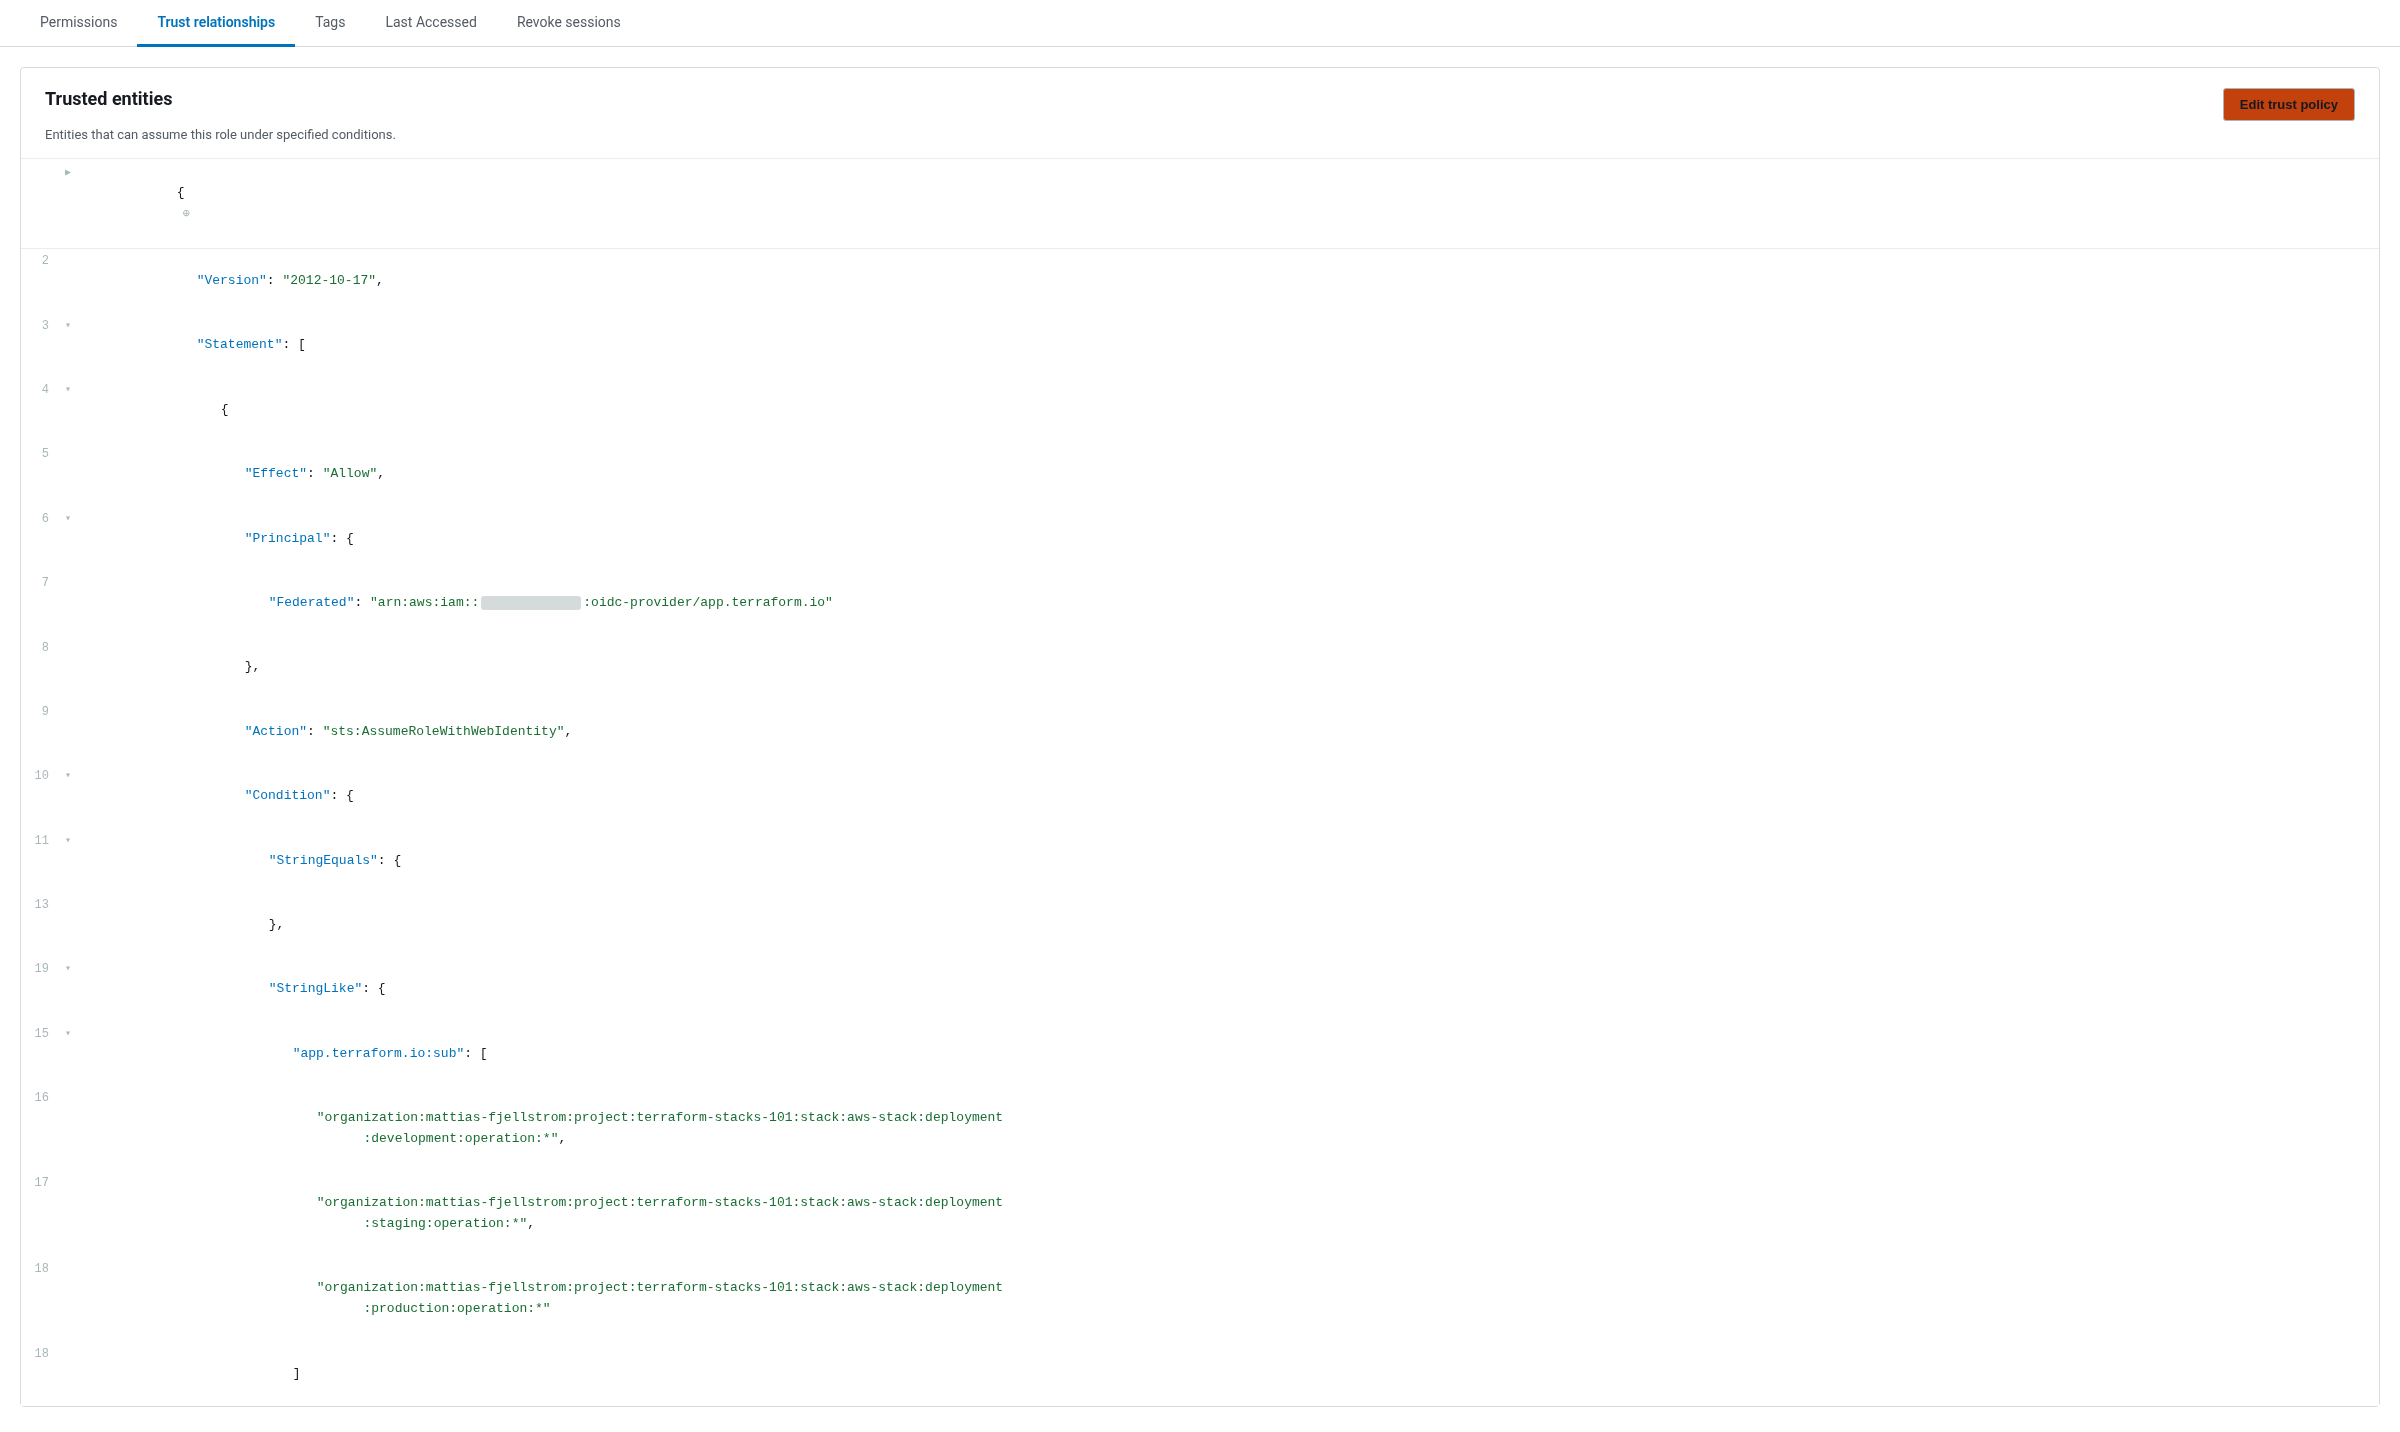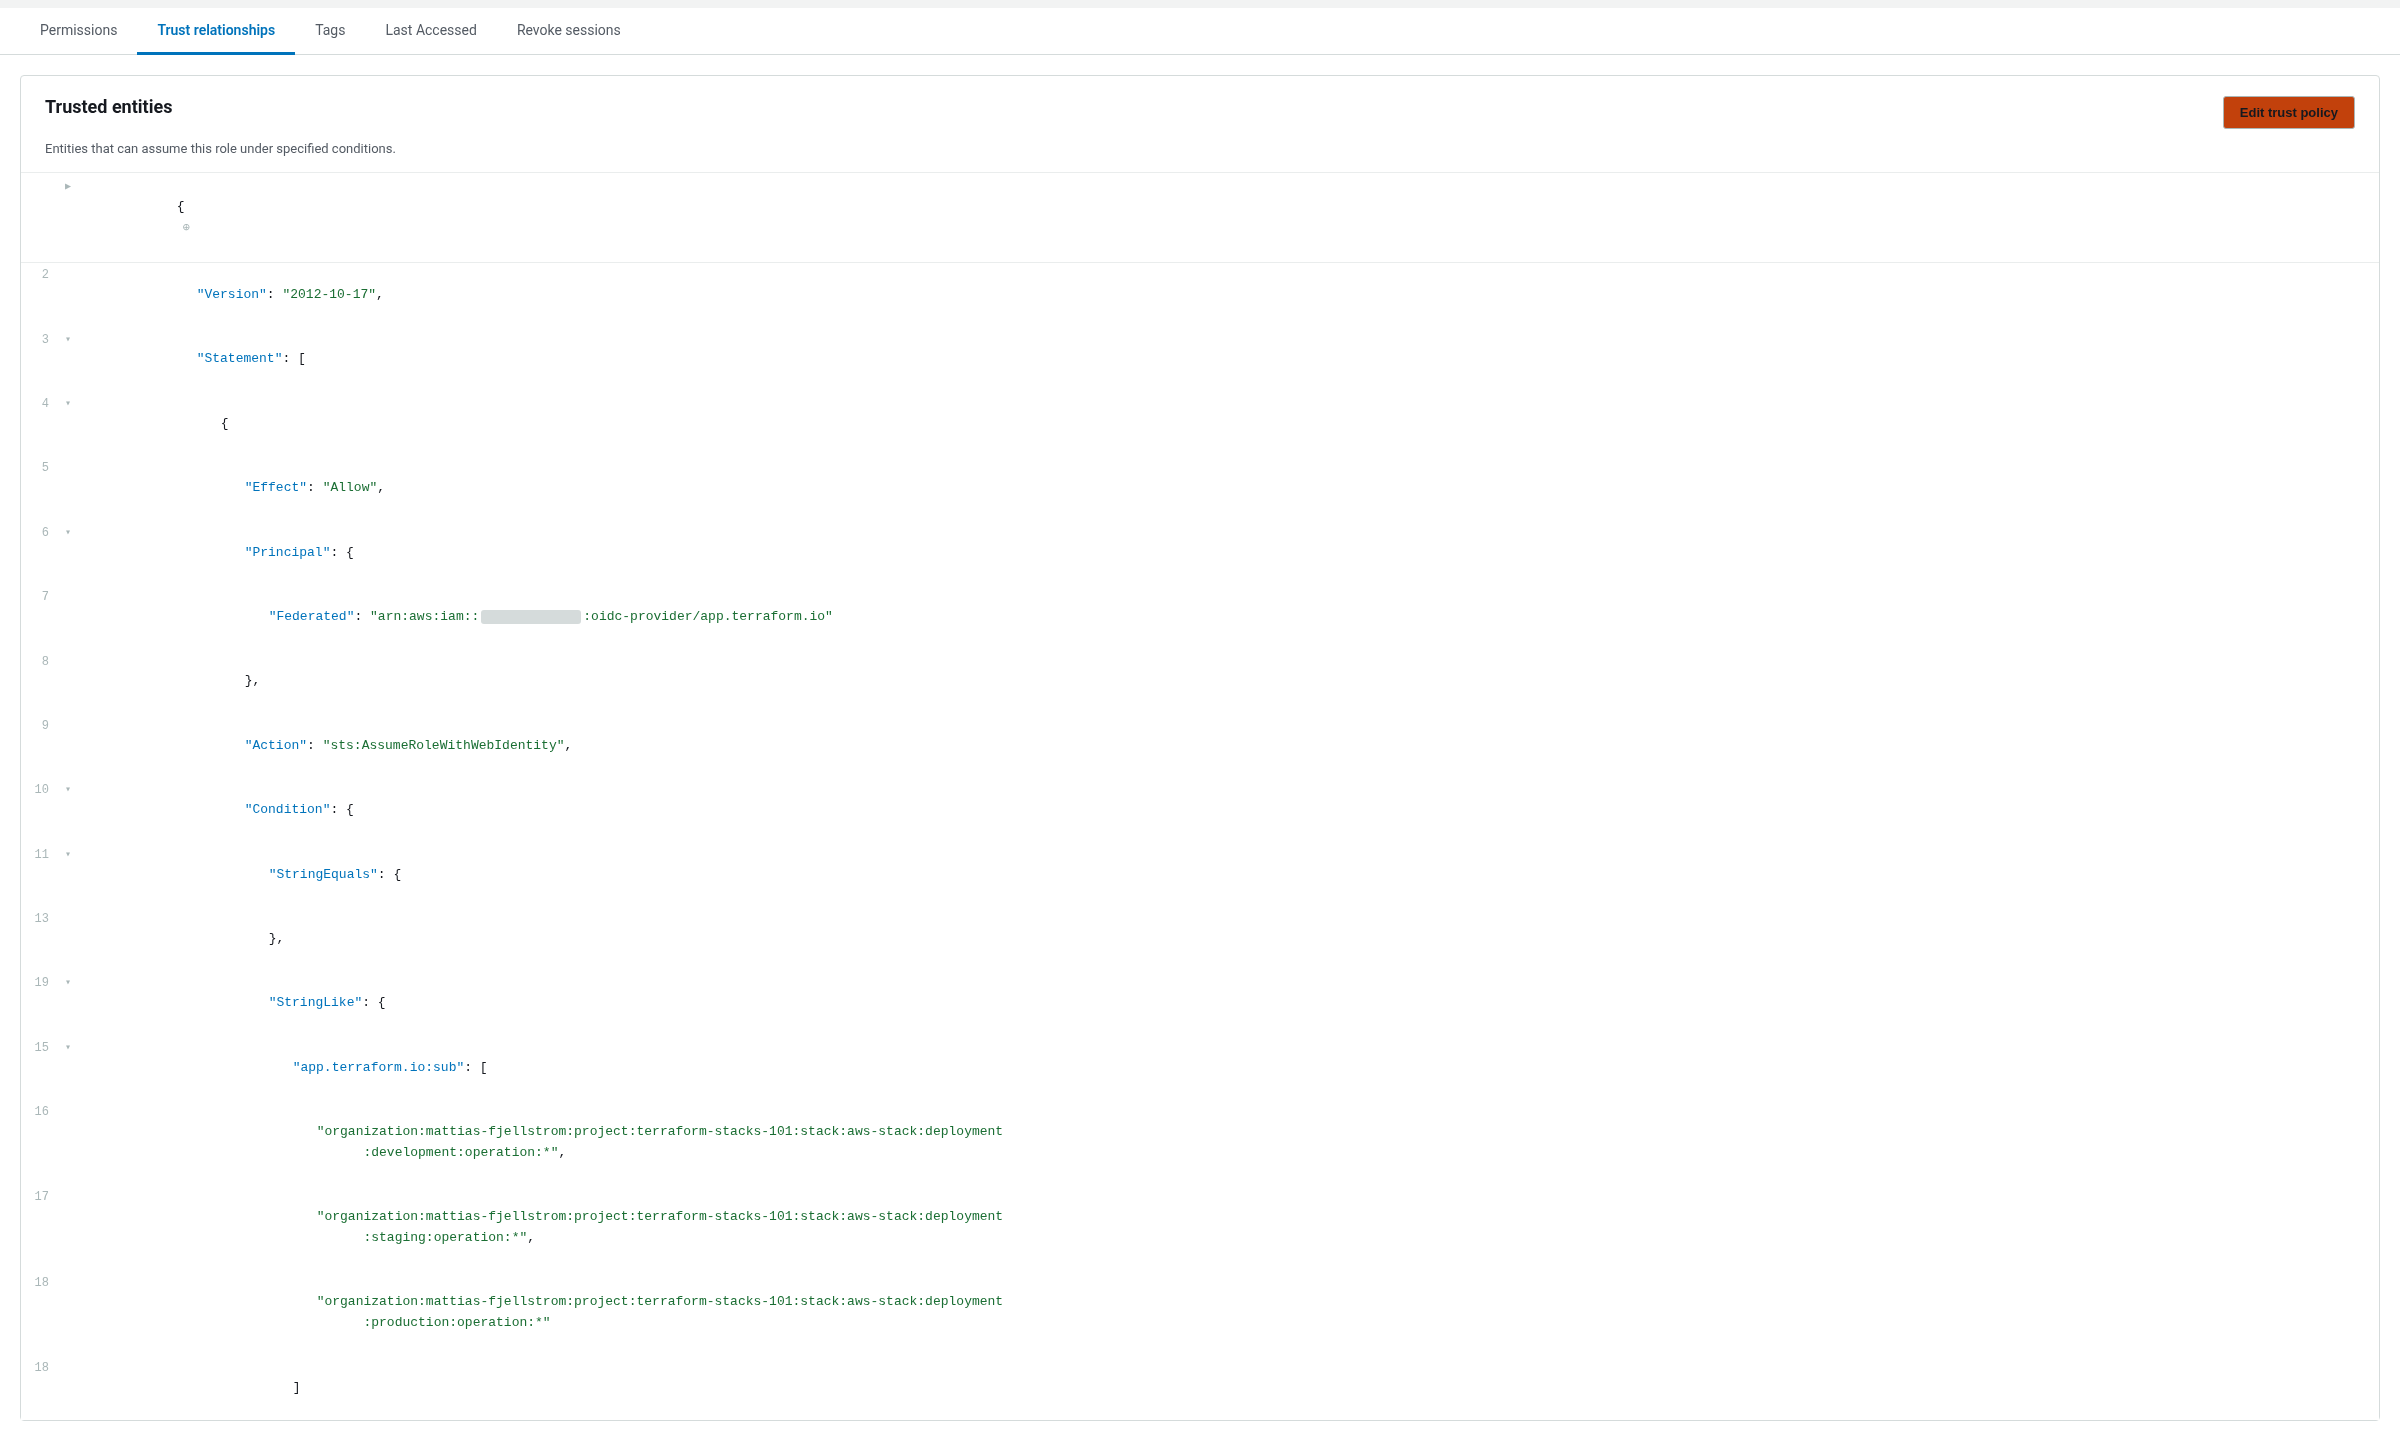--- a/index.html
+++ b/index.html
@@ -15,21 +15,20 @@
       min-height: 100vh;
     }
 
     
     .tab-bar {
       display: flex;
       align-items: flex-end;
       border-bottom: 1px solid #d5dbdb;
       padding: 0 20px;
       background: #fff;
-      margin-top: 8px;
     }
 
     .tab {
       padding: 14px 20px;
       font-size: 14px;
       color: #545b64;
       cursor: pointer;
       border-bottom: 3px solid transparent;
       margin-bottom: -1px;
       white-space: nowrap;
@@ -55,21 +54,21 @@
       justify-content: space-between;
       align-items: flex-start;
       padding: 20px 24px 16px;
       border-bottom: 1px solid #eaeded;
     }
 
     .panel-title {
       font-size: 18px;
       font-weight: 700;
       color: #16191f;
-      margin-bottom: 24px;
+      margin-bottom: 18px;
     }
 
     .panel-subtitle {
       font-size: 13px;
       color: #545b64;
     }
 
     .edit-btn {
       border: 1px solid #aab7b8;
       background: #c2410c;

